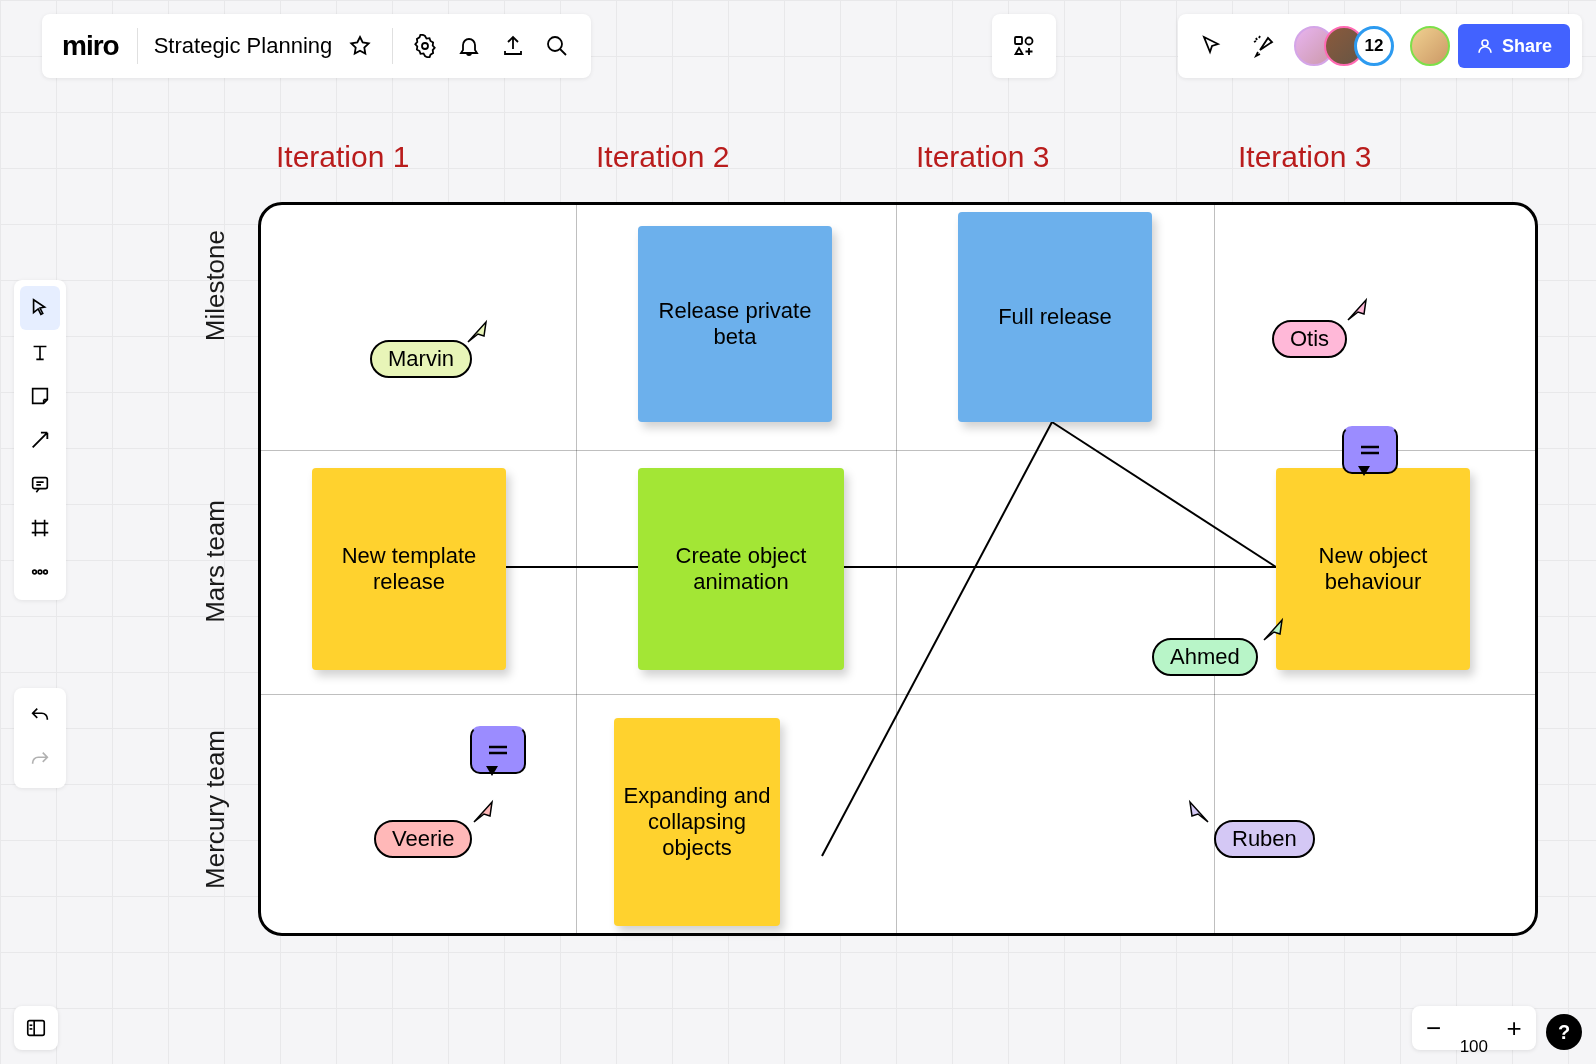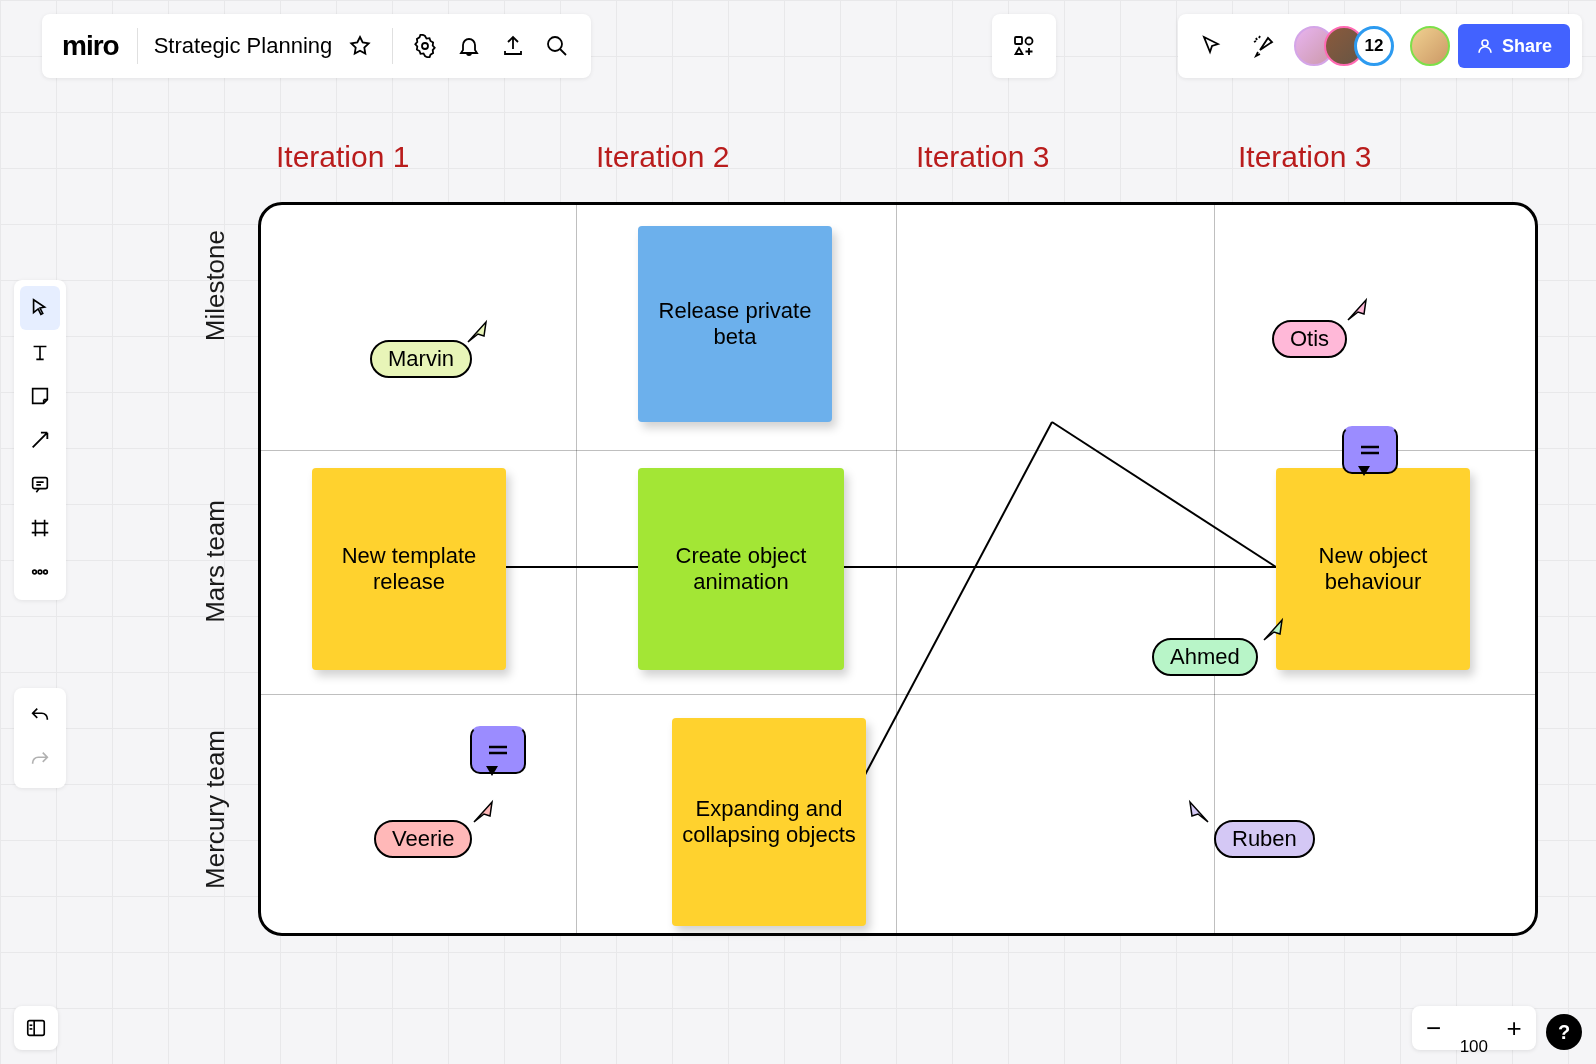--- a/index.html
+++ b/index.html
@@ -287,26 +287,27 @@
   <div class="hline" style="left:260px;top:694px;width:1276px"></div>
 
   <svg class="connector" style="left:258px;top:202px;width:1280px;height:734px">
     <line x1="248" y1="365" x2="380" y2="365" stroke="#000" stroke-width="2"></line>
     <line x1="574" y1="365" x2="1018" y2="365" stroke="#000" stroke-width="2"></line>
     <line x1="794" y1="220" x2="1018" y2="365" stroke="#000" stroke-width="2"></line>
     <line x1="564" y1="654" x2="794" y2="220" stroke="#000" stroke-width="2"></line>
   </svg>
 
   <div class="note blue" style="left:638px;top:226px;width:194px;height:196px">Release private beta</div>
+  <div class="note blue" style="left:958px;top:212px;width:194px;height:210px">Full release</div>
 
   <div class="note yellow" style="left:312px;top:468px;width:194px;height:202px">New template release</div>
   <div class="note green" style="left:638px;top:468px;width:206px;height:202px">Create object animation</div>
   <div class="note yellow" style="left:1276px;top:468px;width:194px;height:202px">New object behaviour</div>
 
-  <div class="note yellow" style="left:672px;top:718px;width:194px;height:208px">Expanding and collapsing objects</div>
+  <div class="note yellow" style="left:614px;top:718px;width:166px;height:208px">Expanding and collapsing objects</div>
 
   <div class="comment-bubble" style="left:1342px;top:426px;background:#9b8cff;border-top-color:#9b8cff">
     <svg width="22" height="10">
         <line x1="2" y1="2" x2="20" y2="2" stroke="#000" stroke-width="2.5"></line>
         <line x1="2" y1="8" x2="20" y2="8" stroke="#000" stroke-width="2.5"></line>
       </svg>
   </div>
   <div class="comment-bubble" style="left:470px;top:726px;background:#9b8cff;border-top-color:#9b8cff">
     <svg width="22" height="10">
         <line x1="2" y1="2" x2="20" y2="2" stroke="#000" stroke-width="2.5"></line>

